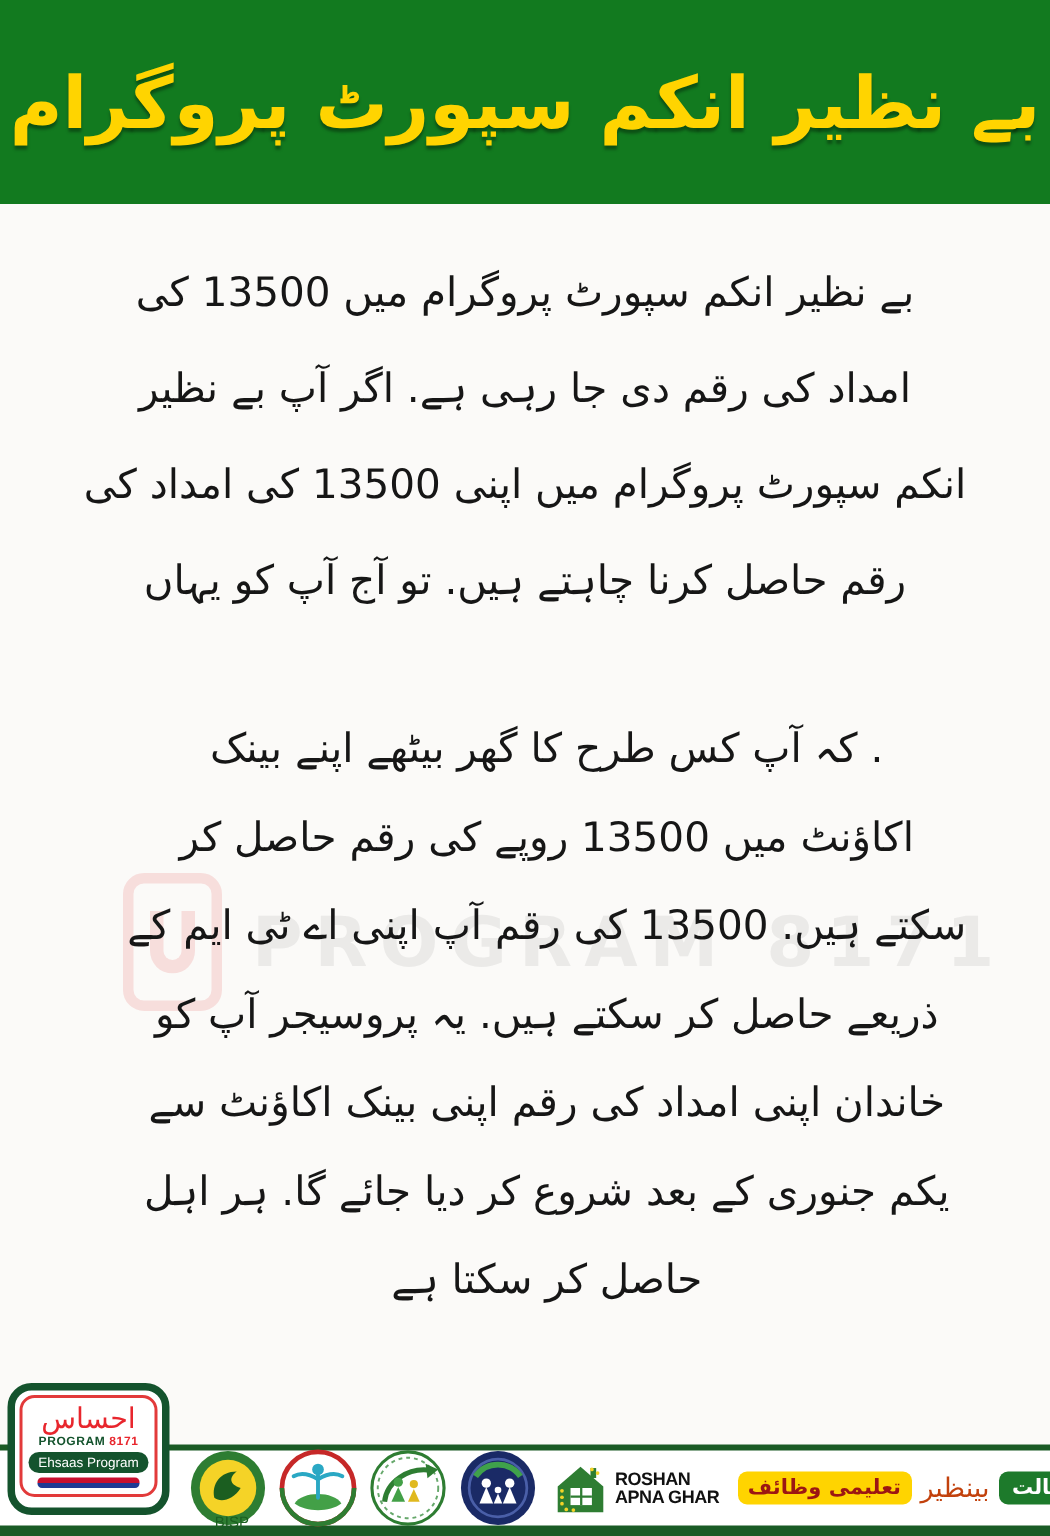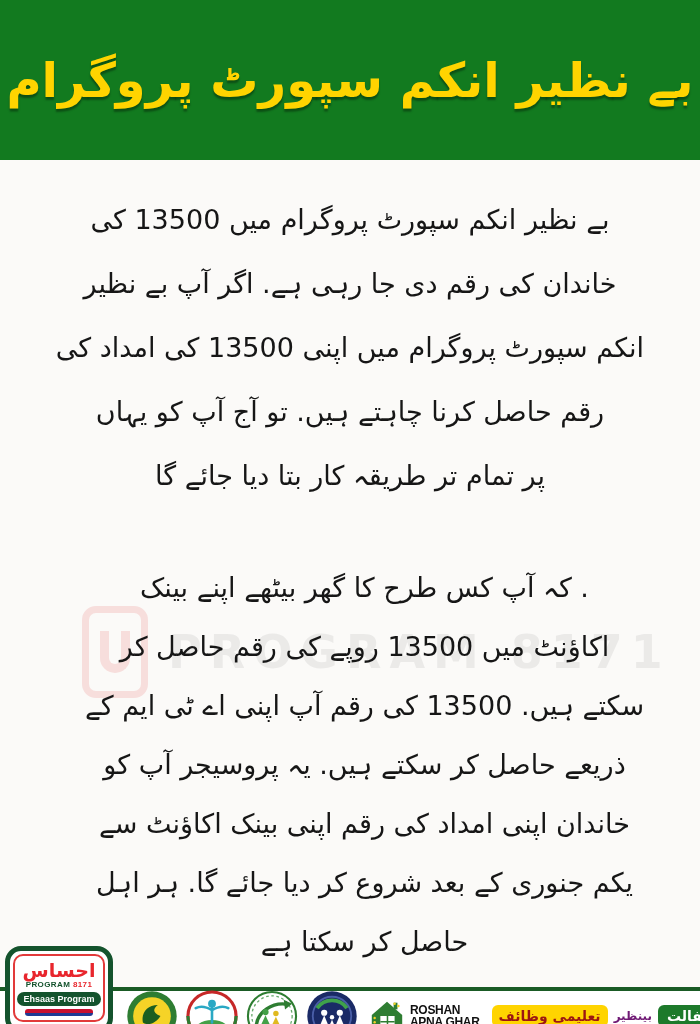--- a/index.html
+++ b/index.html
@@ -1,20 +1,20 @@
 <!DOCTYPE html>
 <html><head>
 <meta charset="utf-8">
 <style>
   html,body{margin:0;padding:0;background:#e9e9e9;}
   .page{position:relative;width:700px;height:1024px;margin:0 auto;background:#fbfaf8;overflow:hidden;
         font-family:"DejaVu Sans",sans-serif;}
 
   
-  .header{height:160px;background:#127a1f;display:flex;align-items:center;justify-content:center;}
+  .header{height:136px;background:#127a1f;display:flex;align-items:center;justify-content:center;}
   .header-title{direction:rtl;color:#ffd400;font-size:48px;font-weight:bold;letter-spacing:1px;
                 text-shadow:0 3px 2px rgba(0,0,0,.35);white-space:nowrap;}
 
   
   .main{position:relative;height:827px;box-sizing:border-box;padding-top:28px;}
   .para{direction:rtl;text-align:center;color:#161616;font-weight:400;position:relative;z-index:2;}
   .para .text-line{font-size:27px;line-height:64px;white-space:nowrap;}
   .para2{margin-top:50px;padding-left:29px;}
   .para2 .text-line{line-height:59px;}
 
@@ -29,44 +29,44 @@
   
   .footer{position:relative;height:61px;background:#ffffff;border-top:4px solid #1a5b25;
           border-bottom:7px solid #1a5b25;box-sizing:border-box;display:flex;align-items:center;
           padding-left:126px;gap:8px;z-index:3;}
 
   .ehsaas-badge{position:absolute;left:5px;bottom:7px;width:108px;height:88px;background:#fff;
                 border:5px solid #14532d;border-radius:16px;box-sizing:border-box;z-index:6;}
   .eb-inner{margin:3px;border:2px solid #e23a3a;border-radius:10px;height:calc(100% - 10px);
             display:flex;flex-direction:column;align-items:center;justify-content:center;
             box-sizing:border-box;overflow:hidden;}
-  .eb-urdu{direction:rtl;color:#e8262d;font-size:19px;font-weight:bold;line-height:20px;}
+  .eb-urdu{direction:rtl;color:#e8262d;font-size:19px;font-weight:normal;line-height:20px;}
   .eb-prog{font-family:"Liberation Sans",sans-serif;font-size:8px;font-weight:bold;color:#14532d;
            letter-spacing:.4px;line-height:9px;}
   .eb-num{color:#e8262d;}
   .eb-pill{background:#14532d;color:#fff;font-family:"Liberation Sans",sans-serif;font-size:9px;
-           font-weight:bold;border-radius:9px;padding:2px 6px;margin-top:3px;white-space:nowrap;}
+           font-weight:normal;border-radius:9px;padding:2px 6px;margin-top:3px;white-space:nowrap;}
   .eb-stripe{width:78%;height:7px;margin-top:3px;border-radius:3px;
              background:linear-gradient(#c8102e 0 50%,#1f3a93 50% 100%);}
 
   .logo-circle{width:52px;height:52px;flex:0 0 auto;position:relative;}
   .logo-circle svg{width:100%;height:100%;display:block;}
   .bisp-label{position:absolute;bottom:-3px;left:55%;transform:translateX(-50%);
               font-family:"Liberation Sans",sans-serif;font-size:10px;font-weight:normal;color:#1b5e20;}
 
   .roshan{display:flex;align-items:center;gap:4px;margin-left:2px;flex:0 0 auto;}
   .house-icon{width:38px;height:38px;}
   .house-icon svg{width:100%;height:100%;display:block;}
   .roshan-text{font-family:"Liberation Sans",sans-serif;font-weight:bold;color:#111;
                font-size:12px;line-height:12px;letter-spacing:-.3px;white-space:nowrap;}
 
   .badges{display:flex;align-items:center;gap:6px;margin-left:4px;}
   .badge-yellow{direction:rtl;background:#ffd400;color:#9c1613;font-weight:bold;font-size:14px;
                 padding:3px 7px;border-radius:6px;white-space:nowrap;}
-  .benazir-red{direction:rtl;color:#701a75;font-weight:bold;font-size:12px;white-space:nowrap;}
+  .benazir-red{direction:rtl;color:#c2410c;font-weight:normal;font-size:18px;white-space:nowrap;}
   .badge-green{direction:rtl;background:#1d7a2b;color:#ffffff;font-weight:bold;font-size:14px;
                padding:3px 9px;border-radius:6px;white-space:nowrap;}
 </style>
 </head>
 <body>
 
 <div class="page">
 
   <div class="header">
     <div class="header-title">بے نظیر انکم سپورٹ پروگرام</div>
@@ -76,24 +76,23 @@
 
     <div class="watermark">
       <span class="wm-box">
         <span class="wm-u"></span>
       </span>
       <span class="wm-text">PROGRAM 8171</span>
     </div>
 
     <div class="para para1">
       <div class="text-line">بے نظیر انکم سپورٹ پروگرام میں 13500 کی</div>
-      <div class="text-line">خاندان کی رقم دی جا رہی ہے. اگر آپ بے نظیر</div>
+      <div class="text-line">امداد کی رقم دی جا رہی ہے. اگر آپ بے نظیر</div>
       <div class="text-line">انکم سپورٹ پروگرام میں اپنی 13500 کی امداد کی</div>
       <div class="text-line">رقم حاصل کرنا چاہتے ہیں. تو آج آپ کو یہاں</div>
-      <div class="text-line">پر تمام تر طریقہ کار بتا دیا جائے گا</div>
     </div>
 
     <div class="para para2">
       <div class="text-line">. کہ آپ کس طرح کا گھر بیٹھے اپنے بینک</div>
       <div class="text-line">اکاؤنٹ میں 13500 روپے کی رقم حاصل کر</div>
       <div class="text-line">سکتے ہیں. 13500 کی رقم آپ اپنی اے ٹی ایم کے</div>
       <div class="text-line">ذریعے حاصل کر سکتے ہیں. یہ پروسیجر آپ کو</div>
       <div class="text-line">خاندان اپنی امداد کی رقم اپنی بینک اکاؤنٹ سے</div>
       <div class="text-line">یکم جنوری کے بعد شروع کر دیا جائے گا. ہر اہل</div>
       <div class="text-line">حاصل کر سکتا ہے</div>

